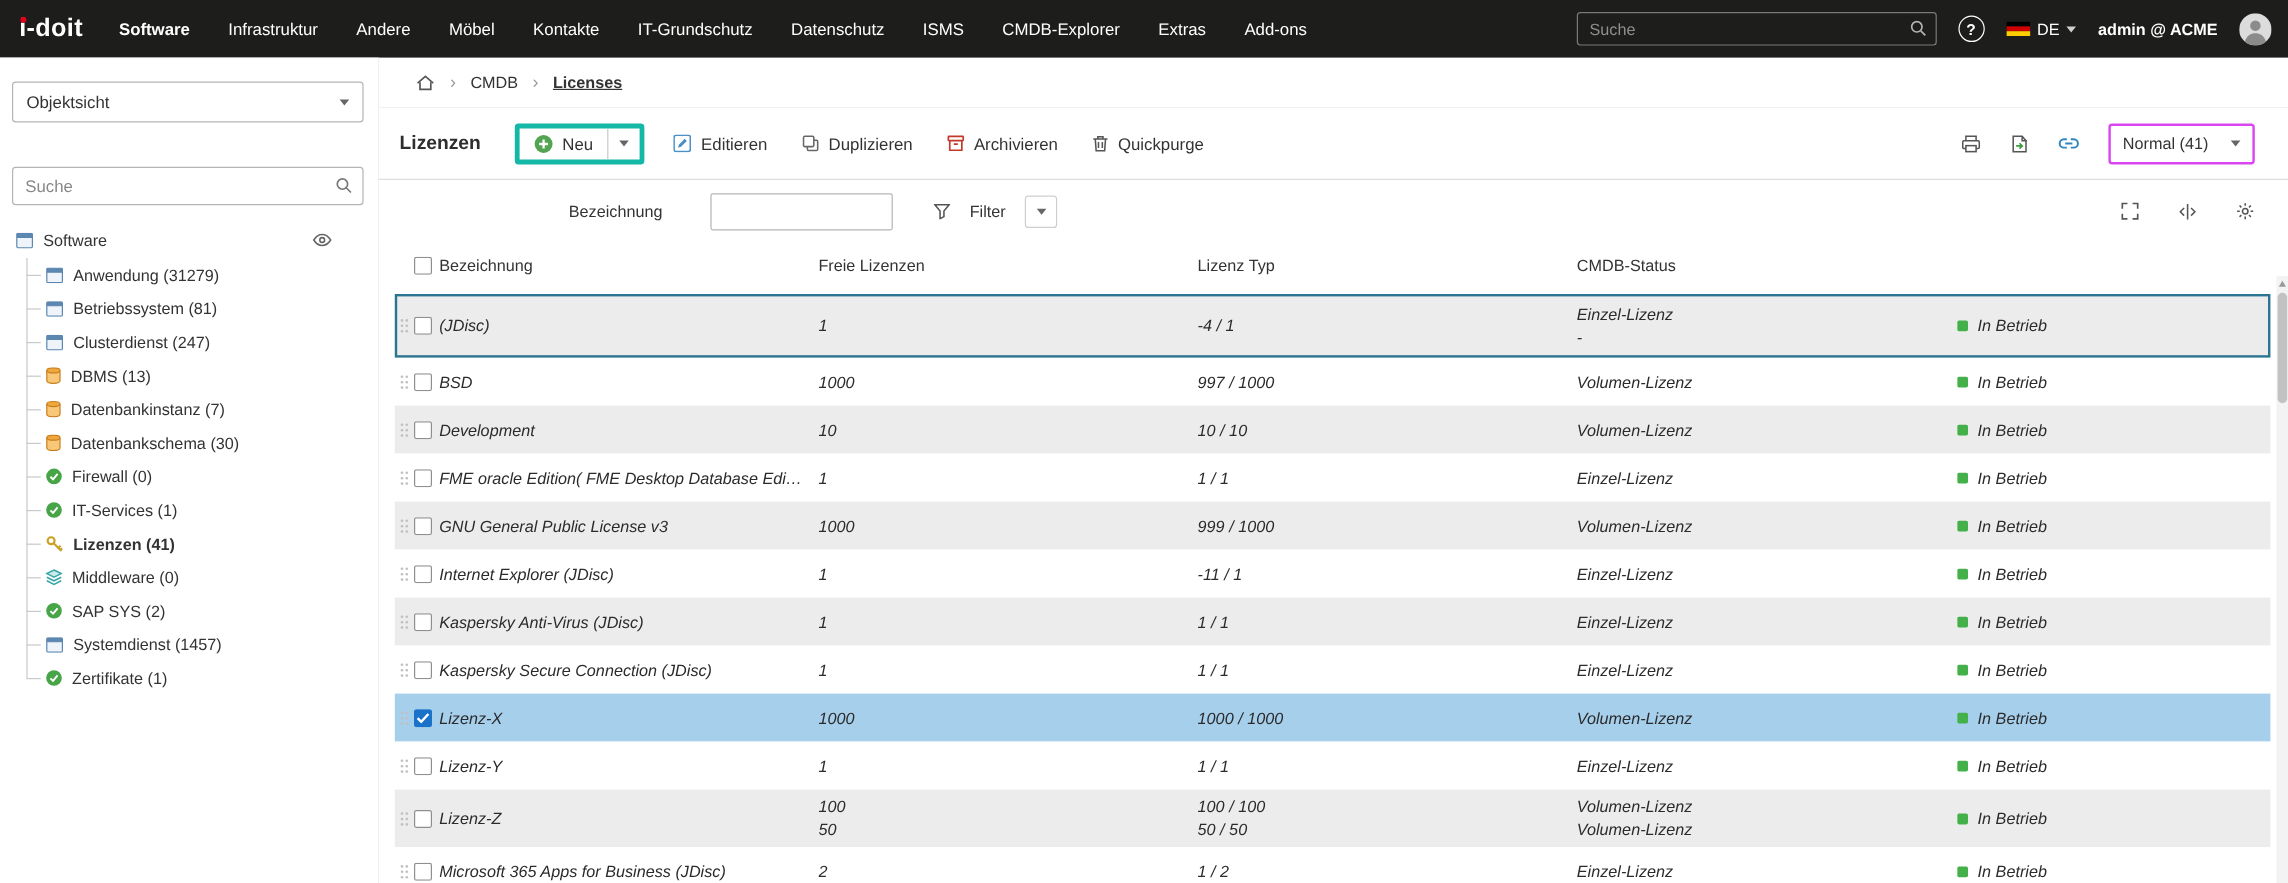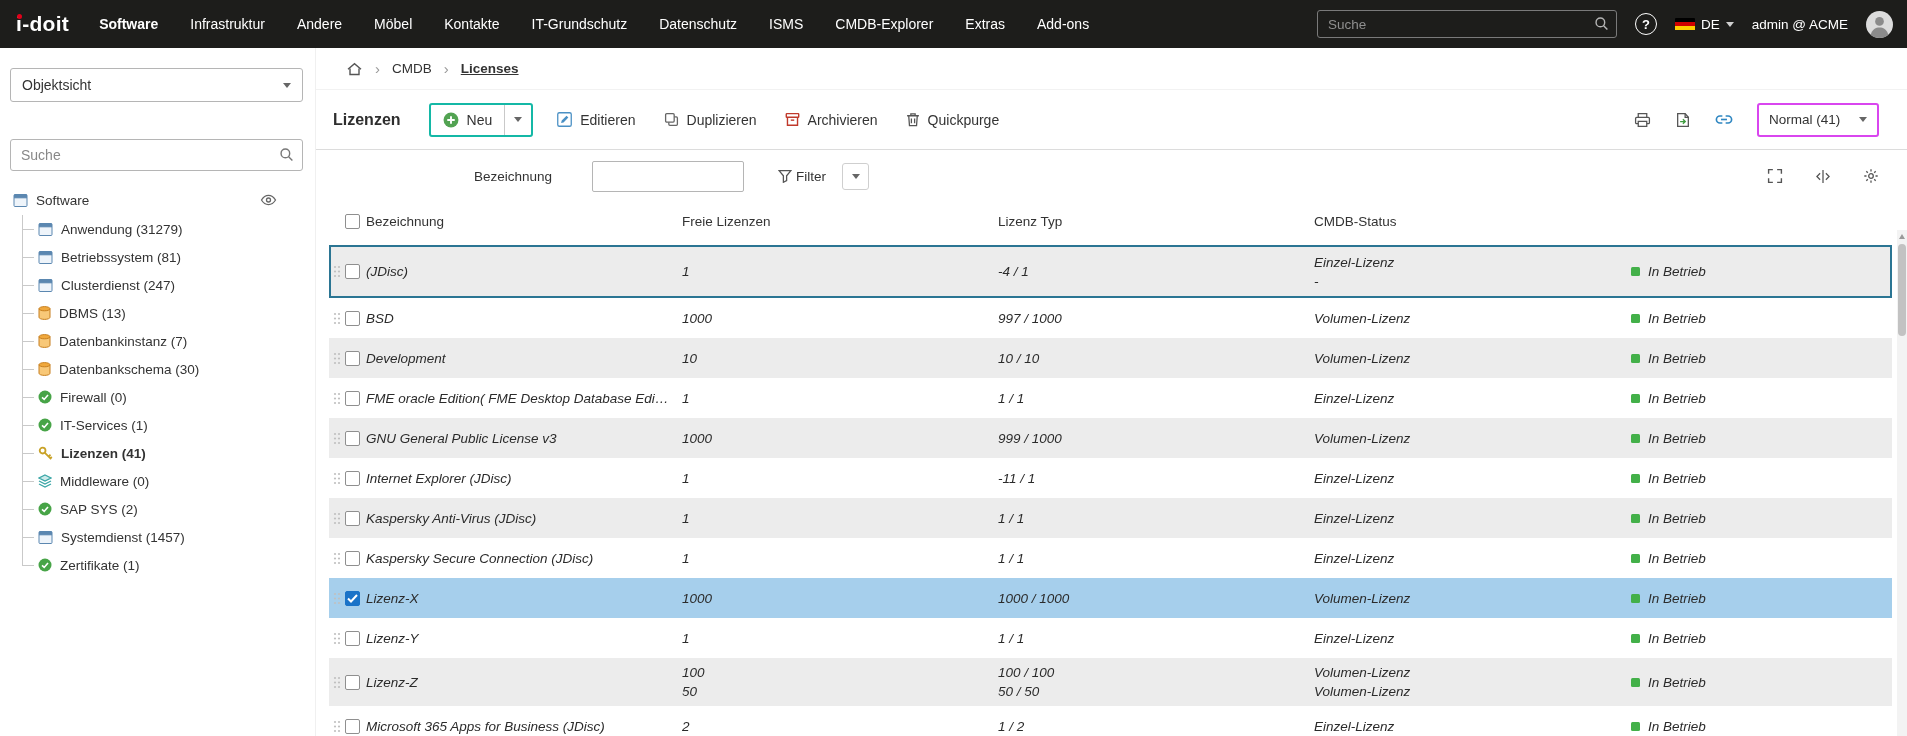--- a/index.html
+++ b/index.html
@@ -19,21 +19,21 @@
   .nav-search input { width:100%; height:28px; background:transparent; border:1px solid #7a7a7a; border-radius:3px; color:#eee; padding:0 32px 0 10px; font-size:13.5px; font-family:inherit; }
   .nav-search input::placeholder { color:#8f8f8f; }
   .nav-search .nsi { position:absolute; right:8px; top:6px; color:#b5b5b5; cursor:pointer; }
   .help { width:22px; height:22px; border:1.6px solid #fff; border-radius:50%; color:#fff; font-size:13px; display:flex; align-items:center; justify-content:center; font-weight:bold; cursor:pointer; }
   .lang { display:flex; align-items:center; gap:6px; color:#fff; font-size:13.5px; cursor:pointer; }
   .flag { width:20px; height:13px; display:flex; flex-direction:column; border-radius:1px; overflow:hidden; }
   .flag span { flex:1; display:block; }
   .f1{background:#000;} .f2{background:#d00000;} .f3{background:#ffce00;}
   .chev { width:0; height:0; border-left:4px solid transparent; border-right:4px solid transparent; border-top:5px solid #cfcfcf; display:inline-block; }
   .chev.dark { border-top-color:#666; }
-  .user { color:#fff; font-size:13.5px; font-weight:normal; white-space:nowrap; cursor:pointer;text-align:center; }
+  .user { color:#fff; font-size:13.5px; font-weight:bold; white-space:nowrap; cursor:pointer;text-align:center; }
   .avatar { cursor:pointer; }
 
   
   .main { display:flex; height:688px; }
   .sidebar { width:315px; flex:0 0 315px; padding:20px 12px 0 10px; background:#fff; }
   .content { flex:1; display:flex; flex-direction:column; border-left:1px solid #f0f0f0; min-width:0; }
 
   
   .select-box { height:34px; border:1px solid #b5b5b5; border-radius:3px; display:flex; align-items:center; justify-content:space-between; padding:0 11px; margin-bottom:37px; cursor:pointer; background:#fff; }
   .side-search { position:relative; margin-bottom:14px; }
@@ -51,33 +51,33 @@
   
   .breadcrumb { height:42px; flex:0 0 42px; display:flex; align-items:center; gap:12px; padding:0 30px; border-bottom:1px solid #f2f2f2; }
   .breadcrumb .home { color:#555; cursor:pointer; }
   .crumb-sep { color:#999; font-size:15px; }
   .crumb { font-size:13.5px; color:#333; cursor:pointer; }
   .crumb.current { text-decoration:underline; font-weight:bold; }
 
   
   .toolbar { height:60px; flex:0 0 60px; display:flex; align-items:center; padding:0 28px 0 17px; border-bottom:1px solid #dcdcdc; }
   .tb-title { font-size:16px; font-weight:bold; margin-right:28px; color:#2e2e2e; }
-  .btn-split { display:flex; align-items:stretch; border:2px solid #14b8a6; border-radius:3px; height:34px; margin-right:24px; background:#fff; overflow:hidden; }
+  .btn-split { display:flex; align-items:stretch; border:4px solid #14b8a6; border-radius:3px; height:34px; margin-right:24px; background:#fff; overflow:hidden; }
   .btn-split .seg1 { display:flex; align-items:center; gap:8px; padding:0 12px; cursor:pointer; }
   .btn-split .seg2 { display:flex; align-items:center; padding:0 9px; border-left:1px solid #c9c9c9; cursor:pointer; }
   .tb-btn { display:flex; align-items:center; gap:8px; margin-right:28px; cursor:pointer; font-size:14px; color:#333; white-space:nowrap; }
   .tb-right { margin-left:auto; display:flex; align-items:center; gap:24px; }
   .tb-right .icon { color:#555; cursor:pointer; }
   .view-select { width:122px; height:34px; border:2px solid #d946ef; border-radius:3px; display:flex; align-items:center; justify-content:space-between; padding:0 10px; cursor:pointer; background:#fff; font-size:13.5px; }
 
   
   .filterbar { height:52px; flex:0 0 52px; display:flex; align-items:center; padding:0 28px 0 158px; background:#fff; }
   .fb-label { margin-right:40px; font-size:13.5px; color:#333; }
   .fb-input { width:152px; height:31px; border:1px solid #b5b5b5; border-radius:2px; background:#fff; padding:0 8px; font-family:inherit; font-size:13.5px; }
-  .fb-filter { display:flex; align-items:center; gap:4px; margin-left:34px; cursor:pointer; font-size:13.5px; color:#333; }
+  .fb-filter { display:flex; align-items:center; gap:16px; margin-left:34px; cursor:pointer; font-size:13.5px; color:#333; }
   .fb-chev { margin-left:16px; width:27px; height:27px; border:1px solid #cfcfcf; border-radius:3px; display:flex; align-items:center; justify-content:center; cursor:pointer; background:#fff; }
   .fb-right { margin-left:auto; display:flex; align-items:center; gap:32px; }
   .fb-right .icon { color:#555; cursor:pointer; }
 
   
   .tablewrap { position:relative; flex:1; padding:0 15px 0 13px; overflow:hidden; }
   .thead, .trow { display:grid; grid-template-columns:37px 316px 316px 316px 317px 1fr; align-items:center; }
   .thead { height:38px; font-size:13.5px; color:#333; }
   .rows { padding-top:5px; }
   .trow { min-height:40px; font-size:13.5px; color:#2b2b2b; cursor:pointer;font-style:italic; }

